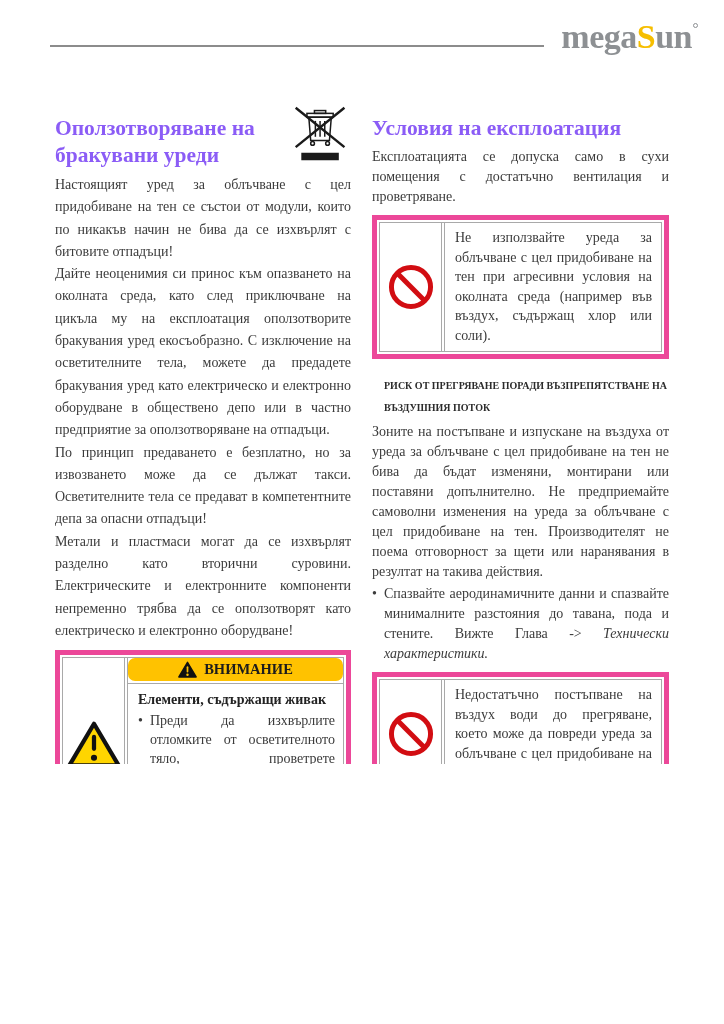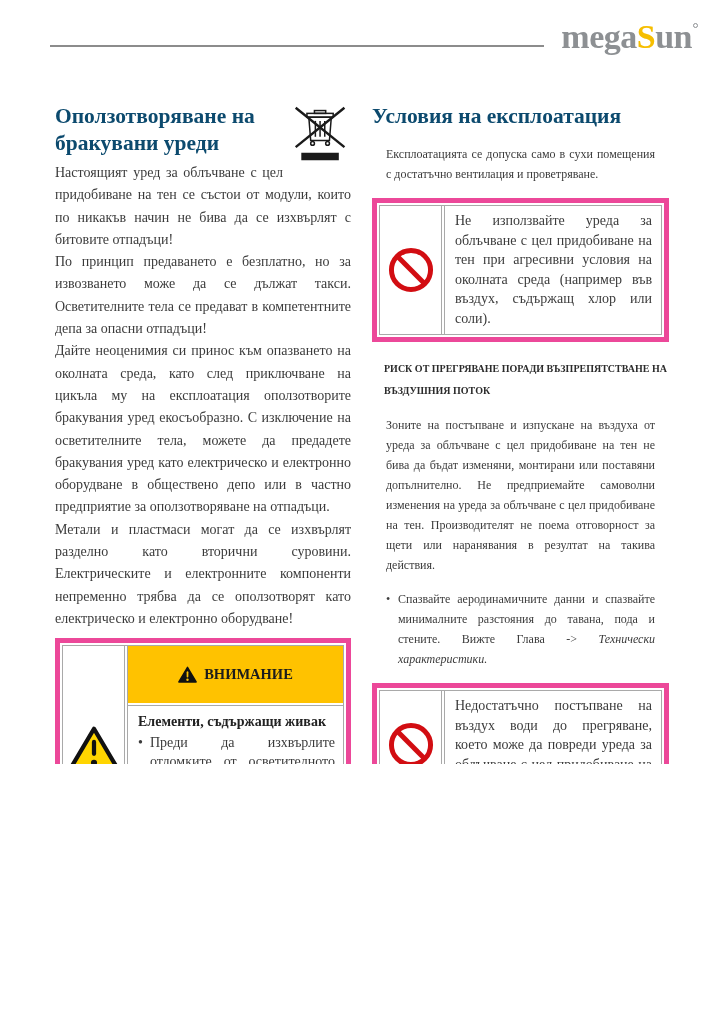--- a/index.html
+++ b/index.html
@@ -38,35 +38,35 @@
     border-radius: 50%;
     vertical-align: top;
     margin: 5px 0 0 1px;
   }
 
   
   .col-left  { position: absolute; left: 55px;  top: 103px; width: 296px; }
   .col-right { position: absolute; left: 372px; top: 103px; width: 297px; }
 
   .section-title {
-    color: #0c4a6e;
+    color: #8b5cf6;
     font-size: 21.5px;
     line-height: 27px;
     font-weight: bold;
-    margin: 0 0 5px 0;
+    margin: 12px 0 5px 0;
   }
   .body-p {
     margin: 0;
     font-size: 14px;
     line-height: 22.3px;
     text-align: justify;
   }
   .body-p-tight {
-    margin: 14px;
-    font-size: 12px;
+    margin: 0;
+    font-size: 14px;
     line-height: 20px;
     text-align: justify;
   }
   .subheading {
     margin: 16px 0 4px 12px;
     font-size: 10px;
     line-height: 21.5px;
     font-weight: bold;
     color: #2b2b2b;
   }
@@ -95,25 +95,26 @@
     justify-content: center;
     border-right: 1px solid #a9a9a9;
   }
   .wbox-main { flex: 1; border-left: 1px solid #a9a9a9; margin-left: 2px; }
   .attention-bar {
     background: #ffc200;
     display: flex;
     align-items: center;
     justify-content: center;
     gap: 7px;
-    padding: 20px 0;
+    padding: 3px 0;
     margin-bottom: 2px;
     font-size: 14.5px;
     font-weight: bold;
     color: #1c1c1c;
+    border-radius: 7px;
   }
   .wbox-body {
     border-top: 1px solid #a9a9a9;
     padding: 6px 8px 7px 10px;
     font-size: 14px;
     line-height: 19px;
     text-align: justify;
   }
   .wbox-body-simple {
     padding: 5px 9px 6px 10px;
@@ -168,22 +169,22 @@
           <line x1="5" y1="2" x2="57" y2="44"></line>
           <line x1="57" y1="2" x2="5" y2="44"></line>
         </g>
         <rect x="11" y="50" width="40" height="8" fill="#1a1a1a"></rect>
       </svg>
     </div>
 
     <h1 class="section-title">Оползотворяване на бракувани уреди</h1>
 
     <p class="body-p">Настоящият уред за облъчване с цел придобиване на тен се състои от модули, които по никакъв начин не бива да се изхвърлят с битовите отпадъци!</p>
+    <p class="body-p">Дайте неоценимия си принос към опазването на околната среда, като след приключване на цикъла му на експлоатация оползотворите бракувания уред екосъобразно. С изключение на осветителните тела, можете да предадете бракувания уред като електрическо и електронно оборудване в обществено депо или в частно предприятие за оползотворяване на отпадъци.</p>
     <p class="body-p">По принцип предаването е безплатно, но за извозването може да се дължат такси. Осветителните тела се предават в компетентните депа за опасни отпадъци!</p>
-    <p class="body-p">Дайте неоценимия си принос към опазването на околната среда, като след приключване на цикъла му на експлоатация оползотворите бракувания уред екосъобразно. С изключение на осветителните тела, можете да предадете бракувания уред като електрическо и електронно оборудване в обществено депо или в частно предприятие за оползотворяване на отпадъци.</p>
     <p class="body-p">Метали и пластмаси могат да се изхвърлят разделно като вторични суровини. Електрическите и електронните компоненти непременно трябва да се оползотворят като електрическо и електронно оборудване!</p>
 
     <div class="wbox mt8">
       <div class="wbox-inner">
         <div class="wbox-icon-cell">
           <svg width="56" height="50" viewBox="0 0 66 58">
             <path d="M33 4 L62 53 L4 53 Z" fill="#ffd500" stroke="#111111" stroke-width="5" stroke-linejoin="round"></path>
             <rect x="30.5" y="17" width="5" height="19" rx="2.5" fill="#111111"></rect>
             <circle cx="33" cy="44" r="3.6" fill="#111111"></circle>
           </svg>

